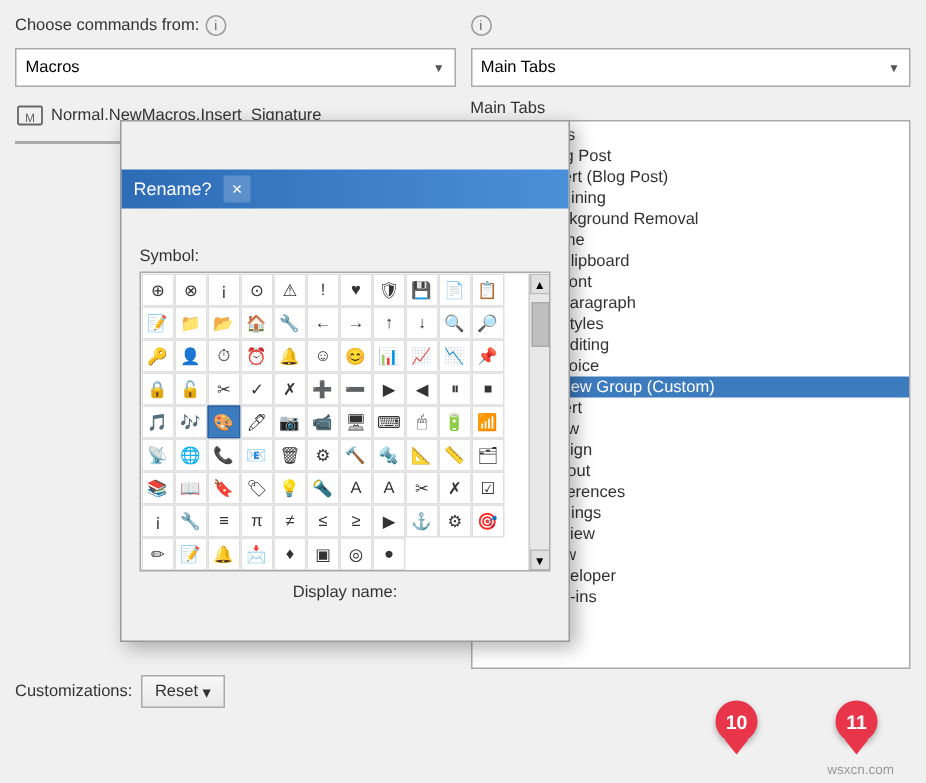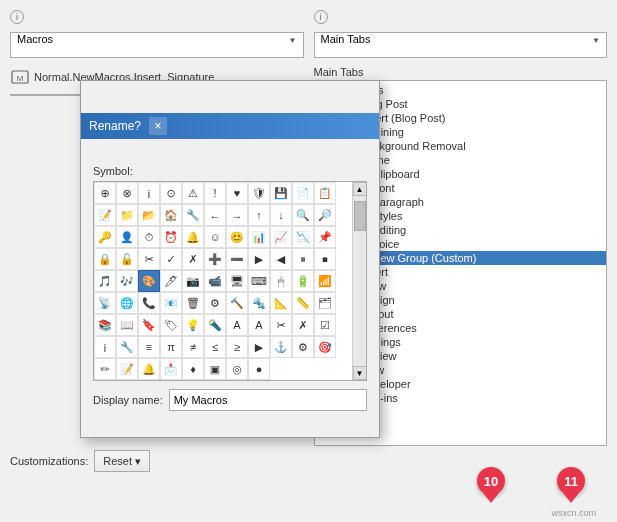--- a/index.html
+++ b/index.html
@@ -62,21 +62,21 @@
       flex: 1;
     }
     .dropdown {
       width: 100%;
       height: 22px;
       background: white;
       border: 1px solid #aaa;
       padding: 12px 6px;
       font-size: 11px;
       display: flex;
-      align-items: flex-end;
+      align-items: center;
       justify-content: space-between;
       cursor: pointer;
     }
     .dropdown-arrow {
       font-size: 8px;
       color: #555;
     }
 
     
     .content-area {
@@ -356,20 +356,21 @@
       color: #999;
     }
   </style>
 </head>
 <body>
 
 <div class="main-container">
 
   <div class="top-row">
     <div class="top-section">
+      <span class="top-label">Choose commands from:</span>
       <span class="info-icon">i</span>
     </div>
     <div class="top-section">
       <span class="info-icon">i</span>
     </div>
   </div>
 
   <div class="dropdown-row">
     <div class="dropdown-wrapper">
       <div class="dropdown">
@@ -650,21 +651,20 @@
     <div style="width:14px;height:14px;background:#e0e0e0;border:1px solid #bbb;display:flex;align-items:center;justify-content:center;font-size:8px;cursor:pointer;">▲</div>
     <div style="flex:1;width:14px;background:#e8e8e8;">
       <div style="width:12px;height:30px;background:#c0c0c0;border:1px solid #aaa;margin:0 auto;margin-top:5px;"></div>
     </div>
     <div style="width:14px;height:14px;background:#e0e0e0;border:1px solid #bbb;display:flex;align-items:center;justify-content:center;font-size:8px;cursor:pointer;">▼</div>
   </div>
             </div>
         </div>
         <div class="display-name-row">
           <label class="display-name-label">Display name:</label>
-          <input class="display-name-input" type="text" id="display-name-input" value="My Macros" style="">
         </div>
       </div>
     </div>
   </div>
 
   <div style="position:absolute; bottom:55px; right:140px;">
     <div style="position:relative;">
       <div class="badge" style="font-size:13px;">10</div>
       <div class="badge-triangle" style="top:26px;left:6px;"></div>
     </div>

